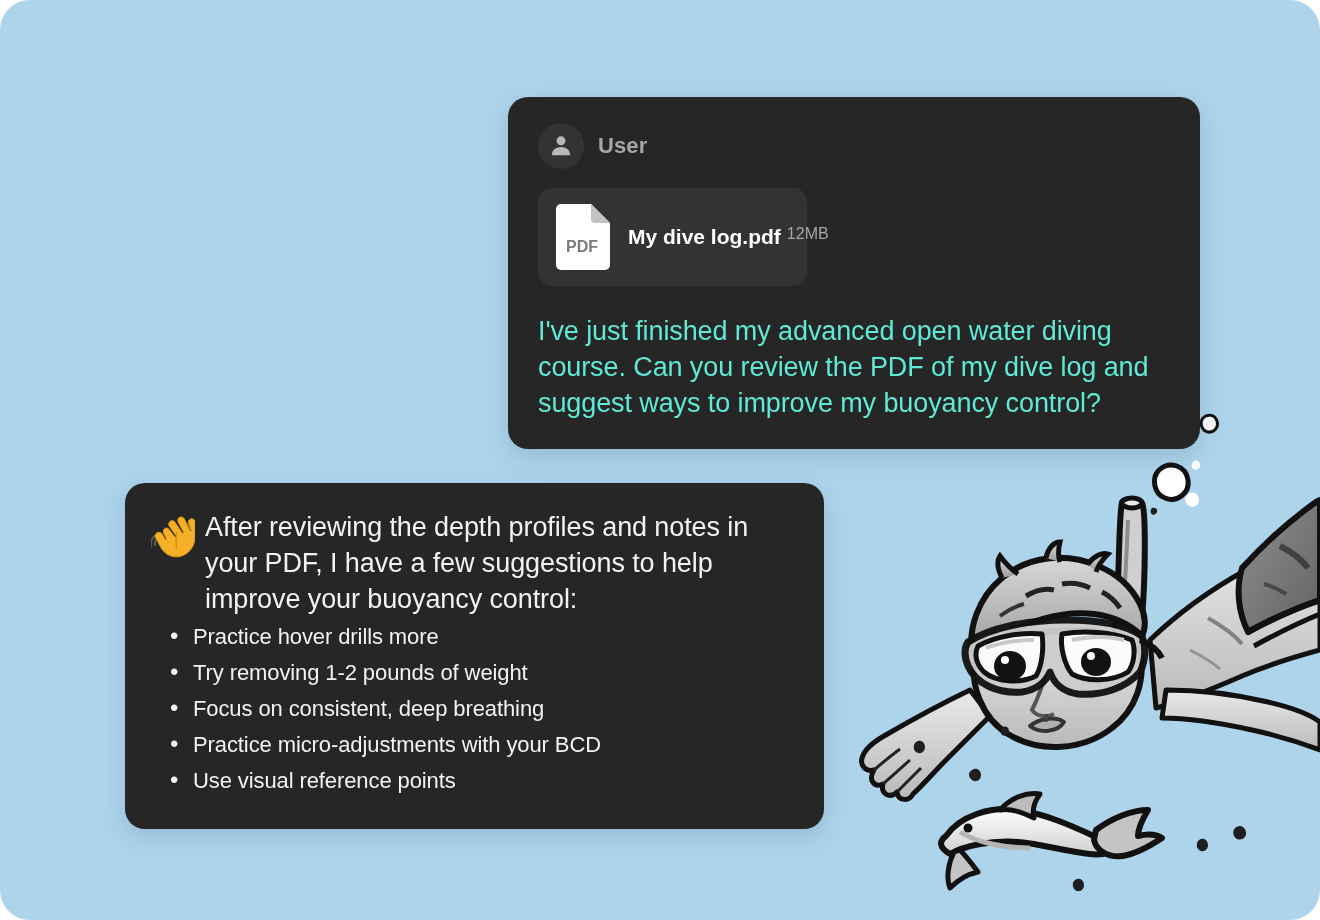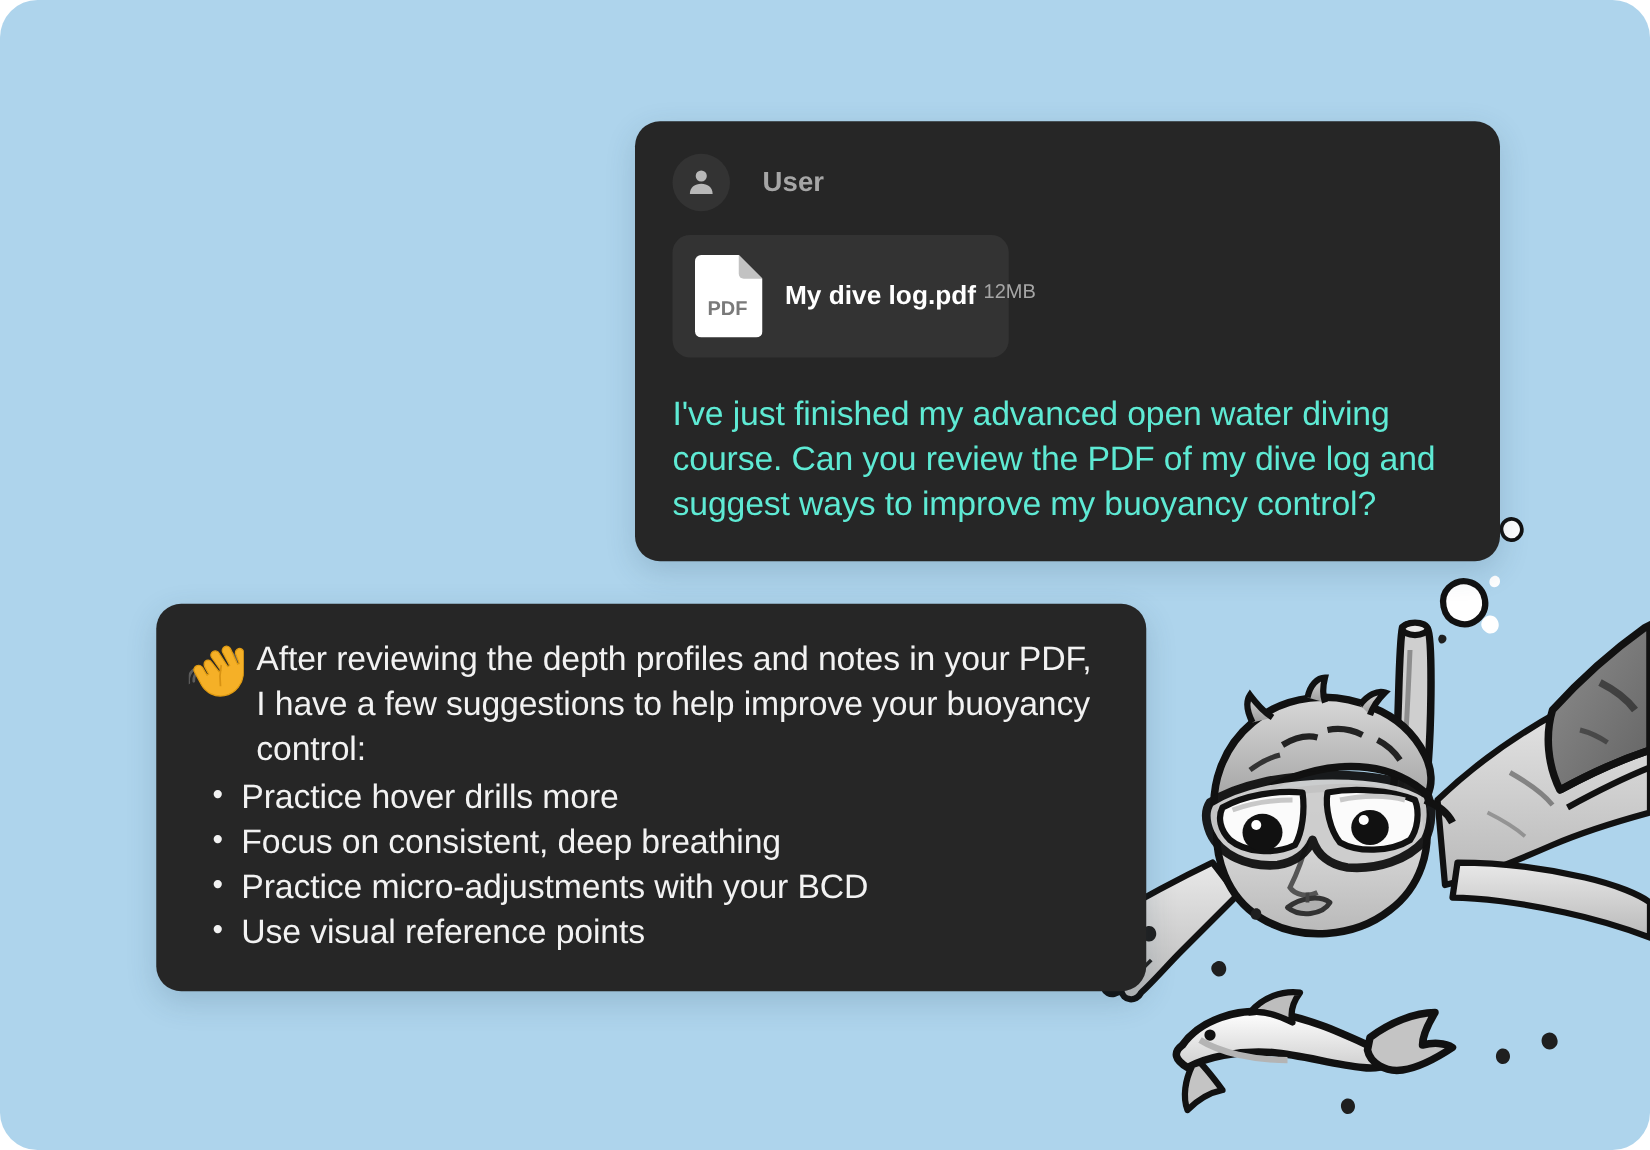--- a/index.html
+++ b/index.html
@@ -36,27 +36,27 @@
     border-radius: 20px;
     box-shadow: 0 8px 24px rgba(40,70,95,0.18);
   }
   #user-bubble {
     left: 508px; top: 97px;
     width: 692px;
     padding: 26px 30px 28px 30px;
   }
   #assistant-bubble {
     left: 125px; top: 483px;
-    width: 792px;
+    width: 699px;
     padding: 26px 30px 30px 26px;
   }
 
   
   .user-head {
-    display: flex; align-items: center; gap: 26px;
+    display: flex; align-items: center; gap: 14px;
     margin-bottom: 19px;
   }
   .avatar {
     width: 46px; height: 46px; border-radius: 50%;
     background: #333333;
     display: flex; align-items: center; justify-content: center;
     flex: 0 0 auto;
   }
   .avatar svg { display: block; }
   .user-name {
@@ -94,21 +94,21 @@
     font-size: 27px; line-height: 36px; color: #f2f2f2;
     letter-spacing: -.1px;
   }
   .assist-list {
     list-style: none;
     margin-top: 2px;
     padding-left: 16px;
   }
   .assist-list li {
     position: relative;
-    font-size: 27px; line-height: 36px; color: #f2f2f2;
+    font-size: 22px; line-height: 36px; color: #f2f2f2;
     padding-left: 26px;
     letter-spacing: -.1px;
   }
   .assist-list li::before {
     content: "\2022";
     position: absolute; left: 3px; top: -1px;
     font-size: 24px; color: #f2f2f2;
   }
 </style>
 </head>
@@ -308,19 +308,20 @@
                    C 21.0 42.9, 13.6 39.3, 10.0 32.6 L 4.6 22.6 C 3.6 20.8, 4.3 18.6, 6.1 17.7
                    C 7.9 16.8, 10.1 17.4, 11.1 19.1 L 14.6 25.1 L 15.9 24.3 L 13.0 18.9
                    C 12.1 17.2, 12.2 15.2, 13.2 14.0 Z"></path>
         </g>
         <path d="M26 17 C 25 22, 24.6 28, 25.4 34" stroke="#d79213" stroke-width="1.4" fill="none"></path>
       </svg>
       <div class="assist-intro">After reviewing the depth profiles and notes in your PDF, I have a few suggestions to help improve your buoyancy control:</div>
     </div>
     <ul class="assist-list">
       <li>Practice hover drills more</li>
+      <li>Try removing 1-2 pounds of weight</li>
       <li>Focus on consistent, deep breathing</li>
       <li>Practice micro-adjustments with your BCD</li>
       <li>Use visual reference points</li>
     </ul>
   </div>
 
 </div>
 
 </body></html>

